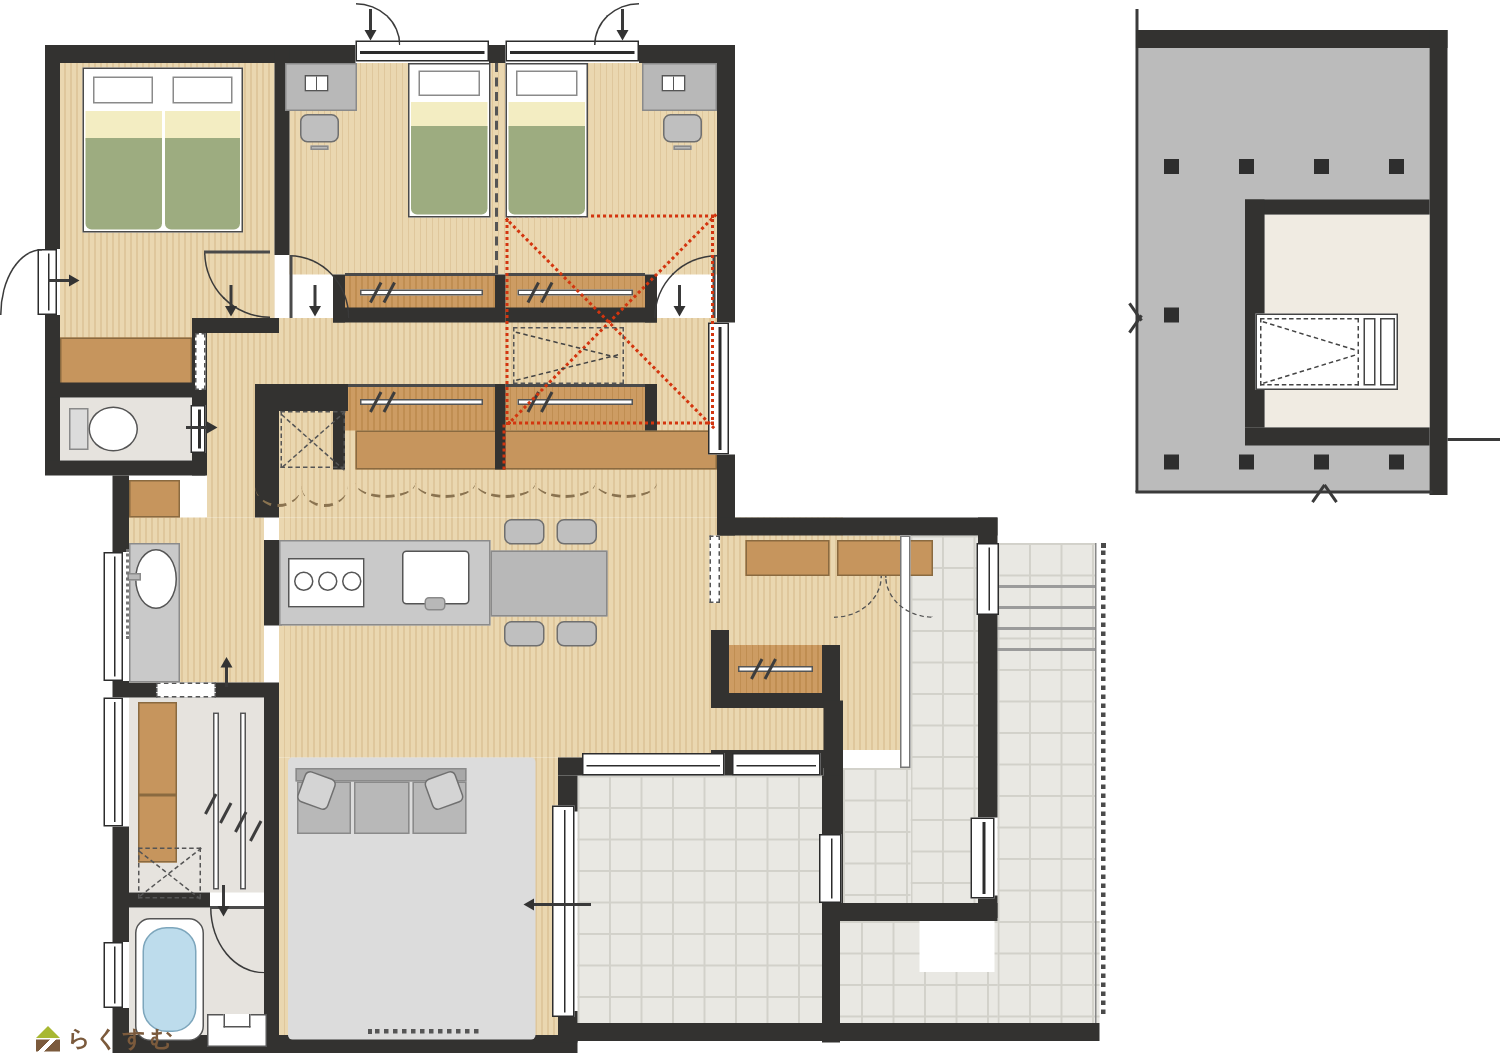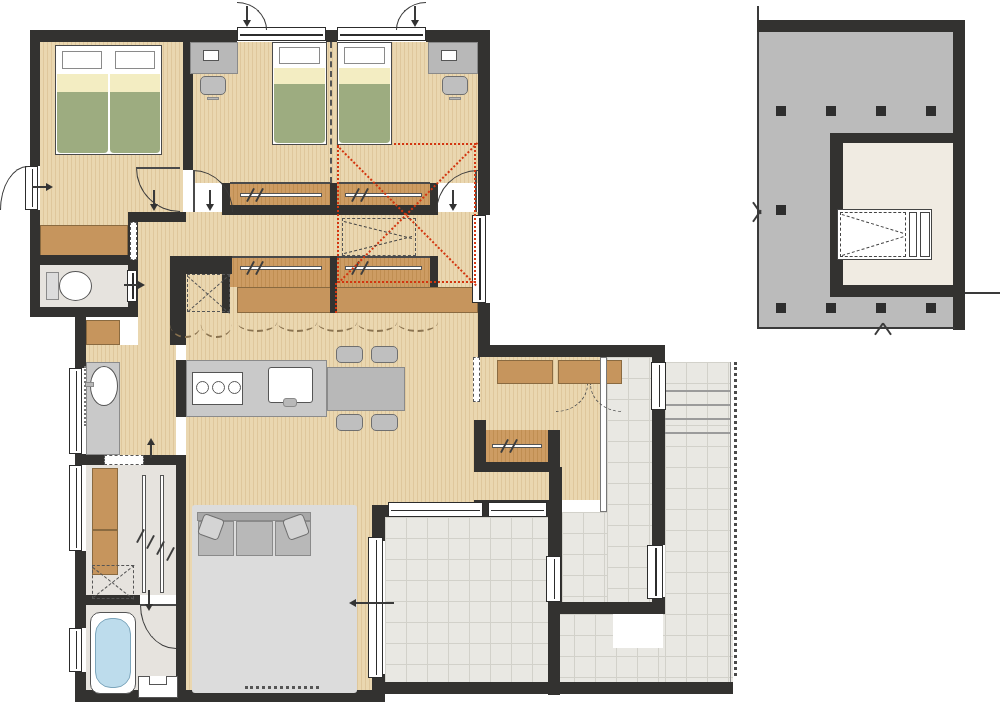--- a/index.html
+++ b/index.html
@@ -329,14 +329,21 @@
   <div class="a db" style="left:840px;top:212px;width:66px;height:45px;border-width:1.5px;border-color:#444"></div>
   <div class="a lxl" style="left:842px;top:214px;width:64px;transform:rotate(17deg)"></div>
   <div class="a lxl" style="left:842px;top:255px;width:64px;transform:rotate(-17deg)"></div>
   <div class="a wh" style="left:909px;top:212px;width:8px;height:45px;border:1.5px solid #444"></div>
   <div class="a wh" style="left:920px;top:212px;width:10px;height:45px;border:1.5px solid #444"></div>
   <div class="a ln" style="left:750px;top:207px;width:14px;height:2px;transform:rotate(55deg)"></div>
   <div class="a ln" style="left:750px;top:215px;width:14px;height:2px;transform:rotate(-55deg)"></div>
   <div class="a ln" style="left:872px;top:328px;width:14px;height:2px;transform:rotate(-55deg)"></div>
   <div class="a ln" style="left:880px;top:328px;width:14px;height:2px;transform:rotate(55deg)"></div>
 
+  <div class="a" style="left:24px;top:682px;width:160px;height:20px;display:flex;align-items:center;gap:5px">
+    <span style="display:inline-block;position:relative;width:16px;height:17px">
+      <span style="position:absolute;left:0;top:0;width:0;height:0;border-left:8px solid transparent;border-right:8px solid transparent;border-bottom:8px solid var(--logoGreen,#a8b832)"></span>
+      <span style="position:absolute;left:0;top:9px;width:16px;height:8px;background:linear-gradient(135deg,var(--logoBrown,#7b5a3c) 40%,#fff 40%,#fff 55%,var(--logoBrown,#7b5a3c) 55%)"></span>
+    </span>
+    <span class="logo-txt">らくすむ</span>
+  </div>
 
 </div>
 
 </body></html>

